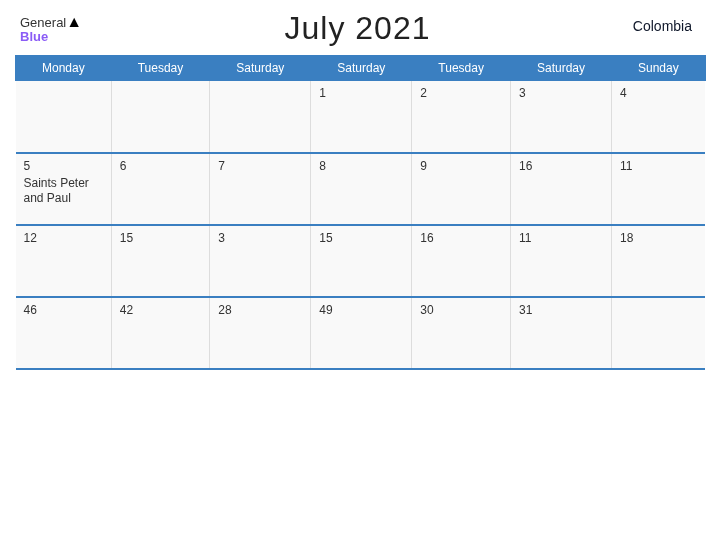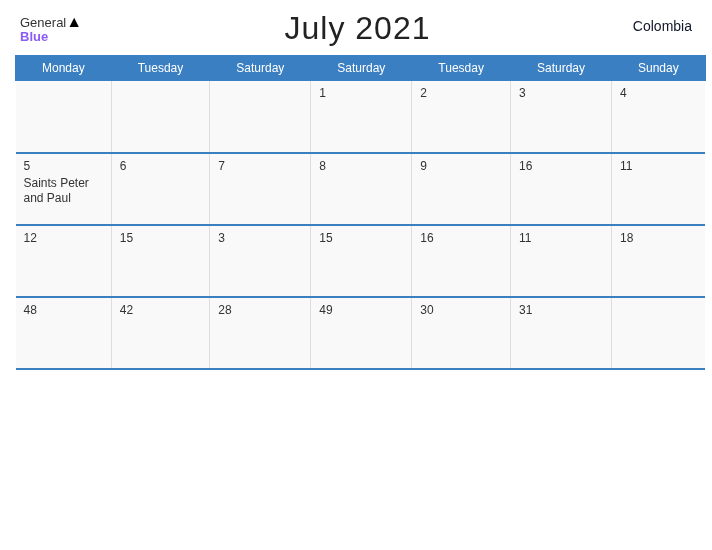--- a/index.html
+++ b/index.html
@@ -187,21 +187,21 @@
           </td>
           <td>
             <span class="day-num">11</span>
           </td>
           <td>
             <span class="day-num">18</span>
           </td>
         </tr>
         <tr>
           <td>
-            <span class="day-num">48</span>
+            <span class="day-num">46</span>
           </td>
           <td>
             <span class="day-num">42</span>
           </td>
           <td>
             <span class="day-num">28</span>
           </td>
           <td>
             <span class="day-num">49</span>
           </td>

